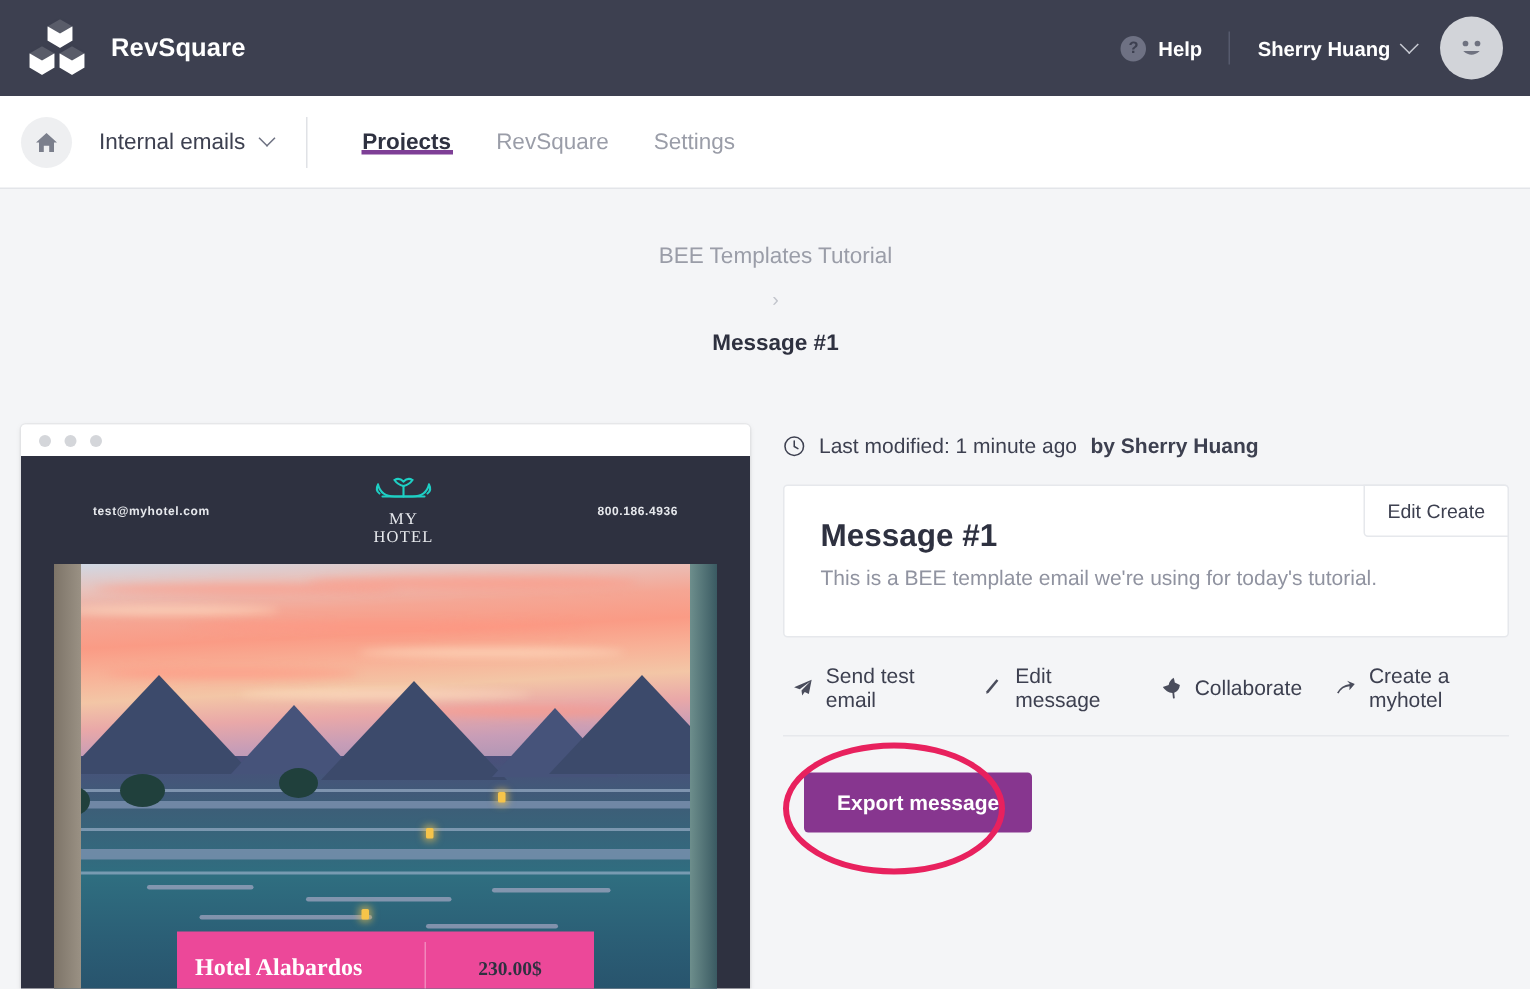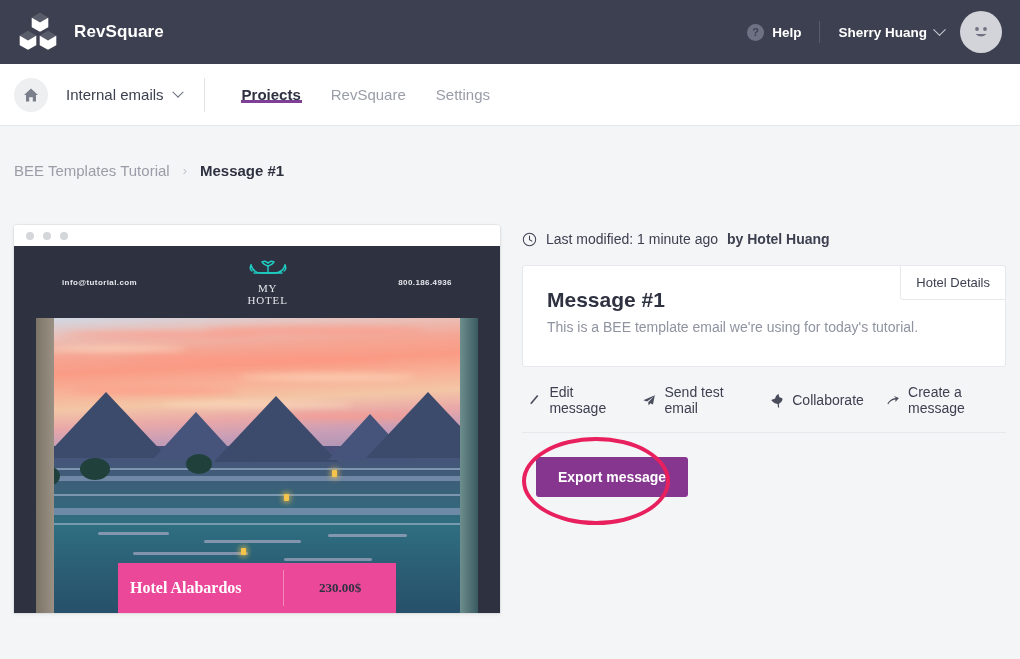--- a/index.html
+++ b/index.html
@@ -125,20 +125,21 @@
     left: 14px; right: 14px; bottom: 0;
     height: 3px;
     background: #7e3f96;
   }
 
   
   .breadcrumb {
     padding: 36px 0 0 14px;
     display: flex; align-items: center; gap: 13px;
     font-size: 15px;
+    flex-direction: column;
   }
   .crumb-link { color: #9a9da8; cursor: pointer; }
   .crumb-sep { color: #c2c5cc; font-size: 13px; }
   .crumb-current { color: #2e3140; font-weight: bold; }
 
   
   .main {
     display: flex;
     padding: 46px 14px 0 14px;
     gap: 22px;
@@ -426,21 +427,21 @@
   <div class="preview">
     <div class="preview-chrome">
       <span class="dot"></span>
       <span class="dot"></span>
       <span class="dot"></span>
     </div>
 
     <div class="mail-body">
 
       <div class="mail-header">
-        <span class="mail-email">info@tutorial.com</span>
+        <span class="mail-email">test@myhotel.com</span>
         <span class="mail-logo">
           <svg class="crown" width="44" height="22" viewBox="0 0 44 22">
             <g stroke="#1ecfc4" fill="none" stroke-width="1.4" stroke-linecap="round">
               <path d="M22 4 q-3 -3 -6 -1 q2 3 6 4"></path>
               <path d="M22 4 q3 -3 6 -1 q-2 3 -6 4"></path>
               <path d="M22 7 L22 14"></path>
               <path d="M5 6 q2 8 11 8 l6 0 l6 0 q9 0 11 -8"></path>
               <path d="M5 6 q-2 4 1 6"></path>
               <path d="M39 6 q2 4 -1 6"></path>
               <path d="M8 14 L36 14"></path>
@@ -504,57 +505,57 @@
   </div>
 
   <div class="details">
 
     <div class="lastmod">
       <svg width="15" height="15" viewBox="0 0 16 16">
         <circle cx="8" cy="8" r="6.6" fill="none" stroke="#3d4050" stroke-width="1.1"></circle>
         <path d="M8 4.2 L8 8.2 L10.6 9.7" fill="none" stroke="#3d4050" stroke-width="1.1" stroke-linecap="round"></path>
       </svg>
       <span>Last modified: 1 minute ago </span>
-      <b>by Hotel Huang</b>
+      <b>by Sherry Huang</b>
     </div>
 
     <div class="card">
-      <div class="edit-details">Hotel Details</div>
+      <div class="edit-details">Edit Create</div>
       <h2>Message #1</h2>
       <p>This is a BEE template email we're using for today's tutorial.</p>
     </div>
 
     <div class="actions">
+
+      <div class="action">
+        <svg width="17" height="17" viewBox="0 0 17 17">
+          <path d="M15.3 2.2 L1.6 8.1 L6.0 9.6 L14.4 3.4 L7.4 10.6 L7.9 14.6 L9.9 11.8 L13.1 13.4 Z" fill="#4a4d5c"></path>
+        </svg>
+        <span>Send test email</span>
+      </div>
 
       <div class="action">
         <svg width="16" height="16" viewBox="0 0 16 16">
           <path d="M3 13.2 L4.6 12.6 L12.4 3.1 L10.9 1.9 L3.1 11.4 Z" fill="#4a4d5c"></path>
         </svg>
         <span>Edit message</span>
       </div>
 
       <div class="action">
         <svg width="17" height="17" viewBox="0 0 17 17">
-          <path d="M15.3 2.2 L1.6 8.1 L6.0 9.6 L14.4 3.4 L7.4 10.6 L7.9 14.6 L9.9 11.8 L13.1 13.4 Z" fill="#4a4d5c"></path>
-        </svg>
-        <span>Send test email</span>
-      </div>
-
-      <div class="action">
-        <svg width="17" height="17" viewBox="0 0 17 17">
           <path d="M11.4 1.8 Q8.6 3.6 8.1 6.6 L4.2 8.0 Q6.6 11.6 10.6 12.0 L11.0 15.6 L12.2 15.5 L11.8 11.9 Q15.2 10.3 15.6 6.6 L12.2 5.0 Q12.0 3.2 11.4 1.8 Z" fill="#4a4d5c"></path>
         </svg>
         <span>Collaborate</span>
       </div>
 
       <div class="action">
         <svg width="17" height="17" viewBox="0 0 17 17">
           <path d="M1.6 12.4 Q4.8 6.4 11.6 5.6 L9.4 3.0 L15.4 5.6 L11.2 10.4 L11.3 7.3 Q5.4 7.8 2.8 12.9 Z" fill="#4a4d5c"></path>
         </svg>
-        <span>Create a message</span>
+        <span>Create a myhotel</span>
       </div>
     </div>
 
     <div class="export-wrap">
       <button class="export-btn">Export message</button>
       <span class="annot-ellipse"></span>
     </div>
 
   </div>
 </div>

